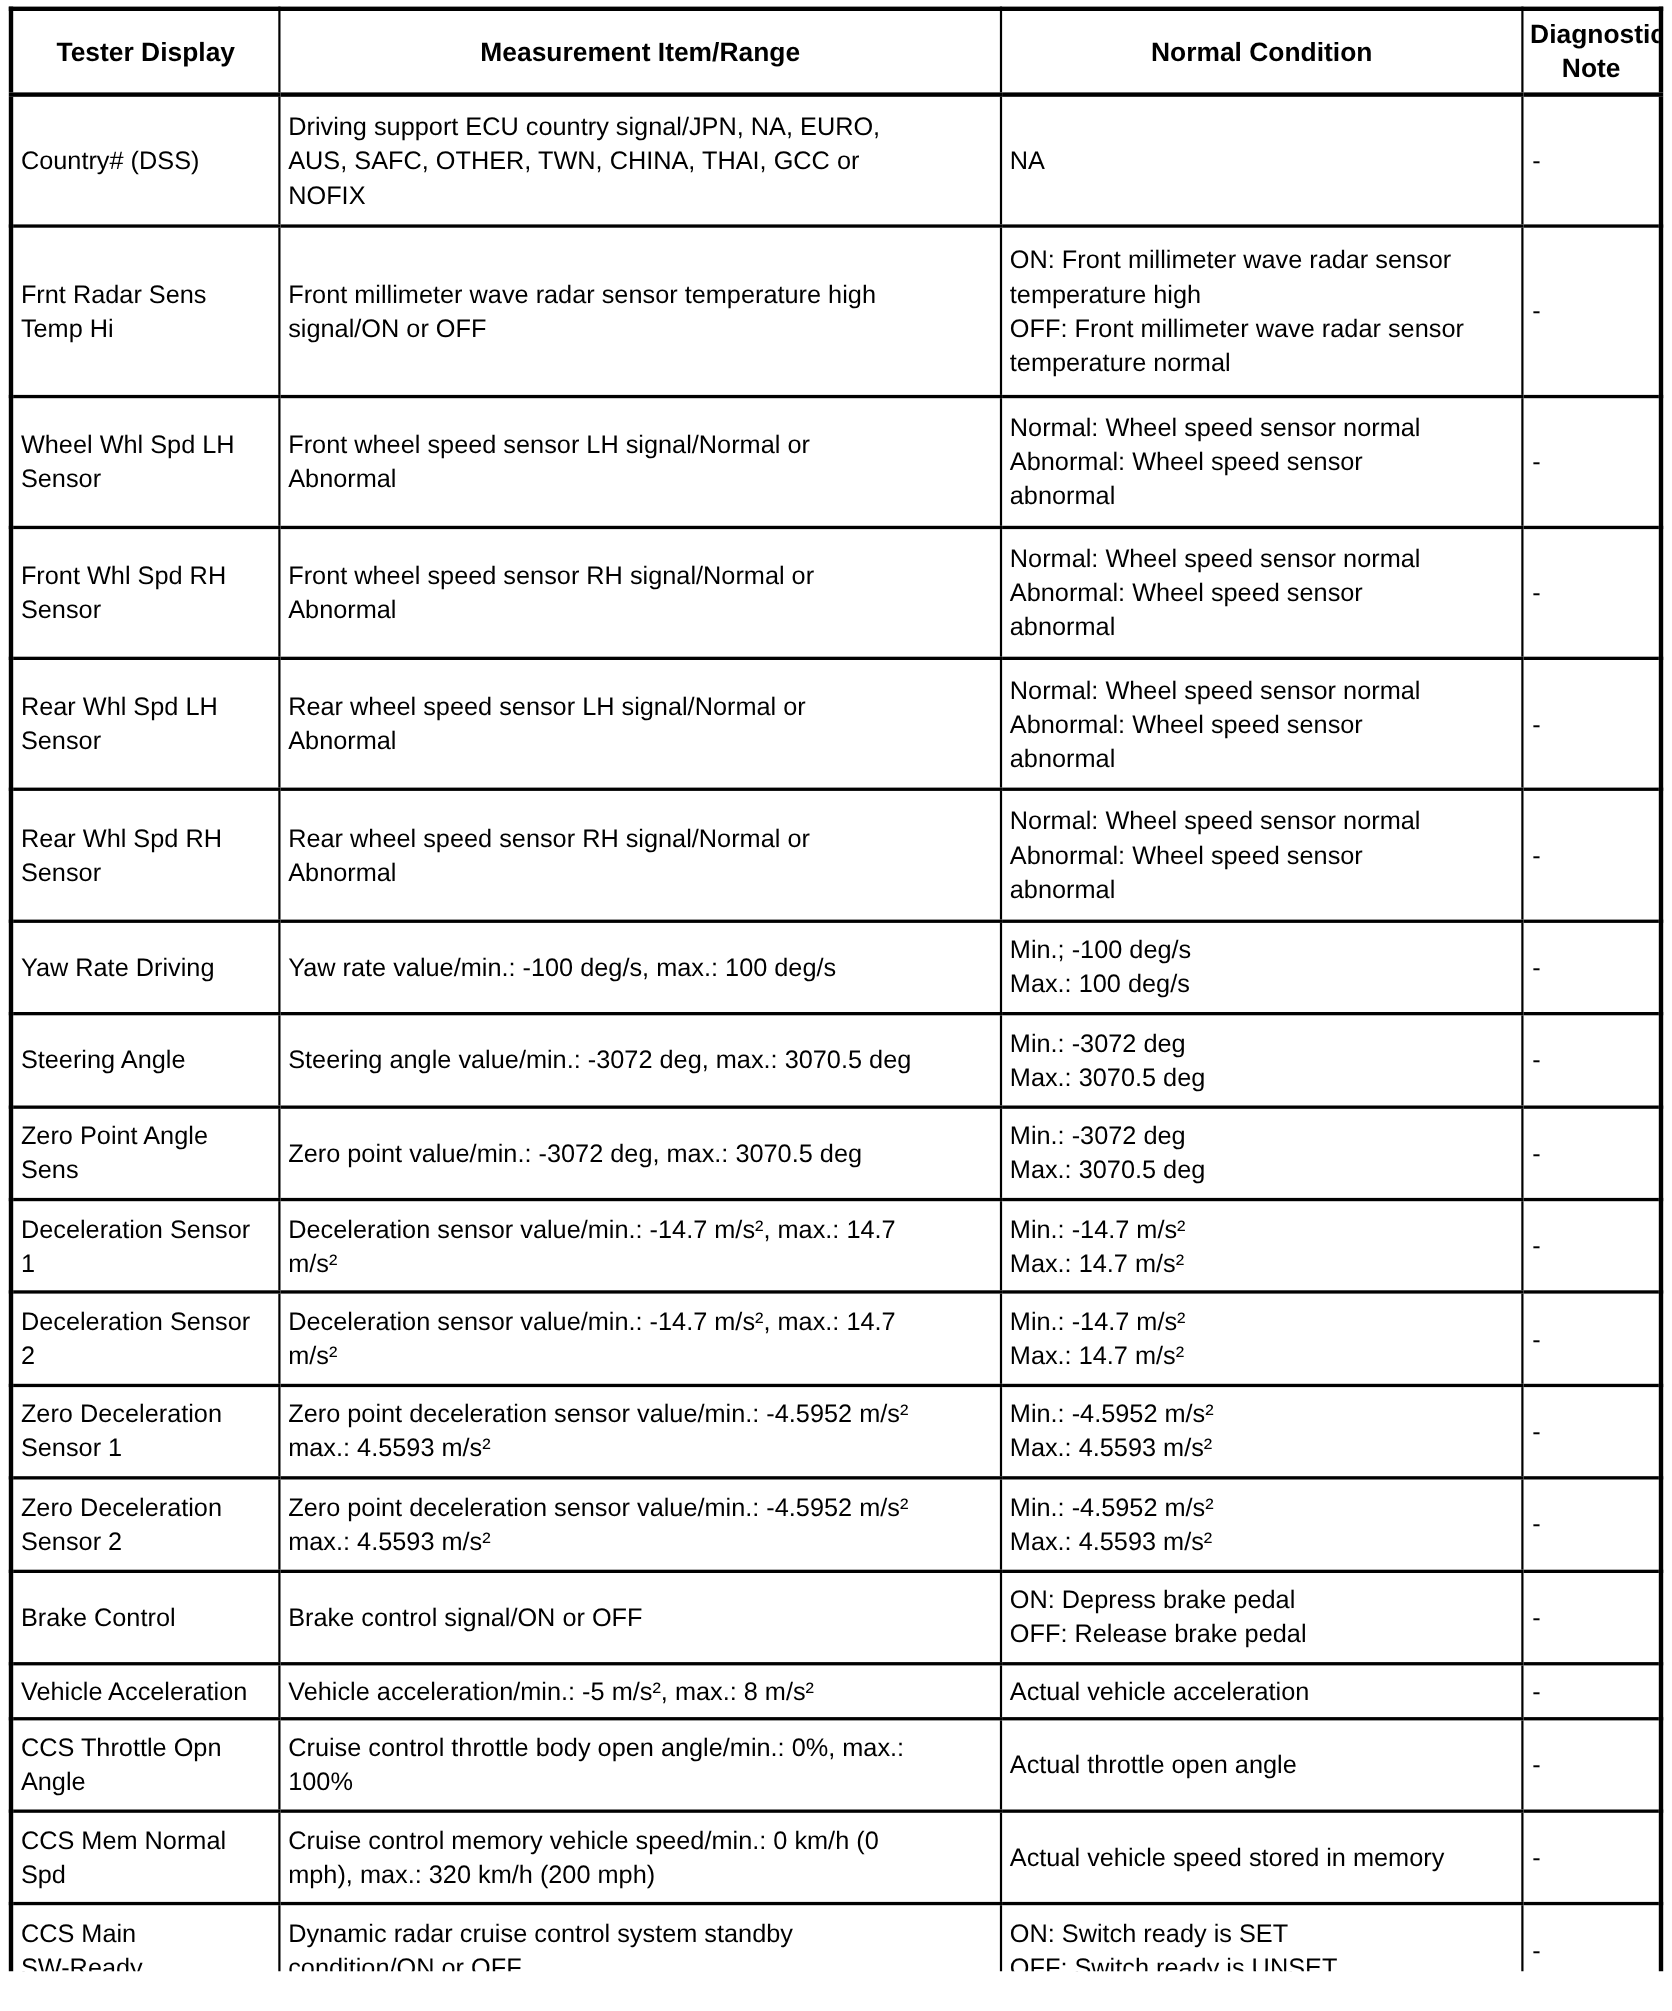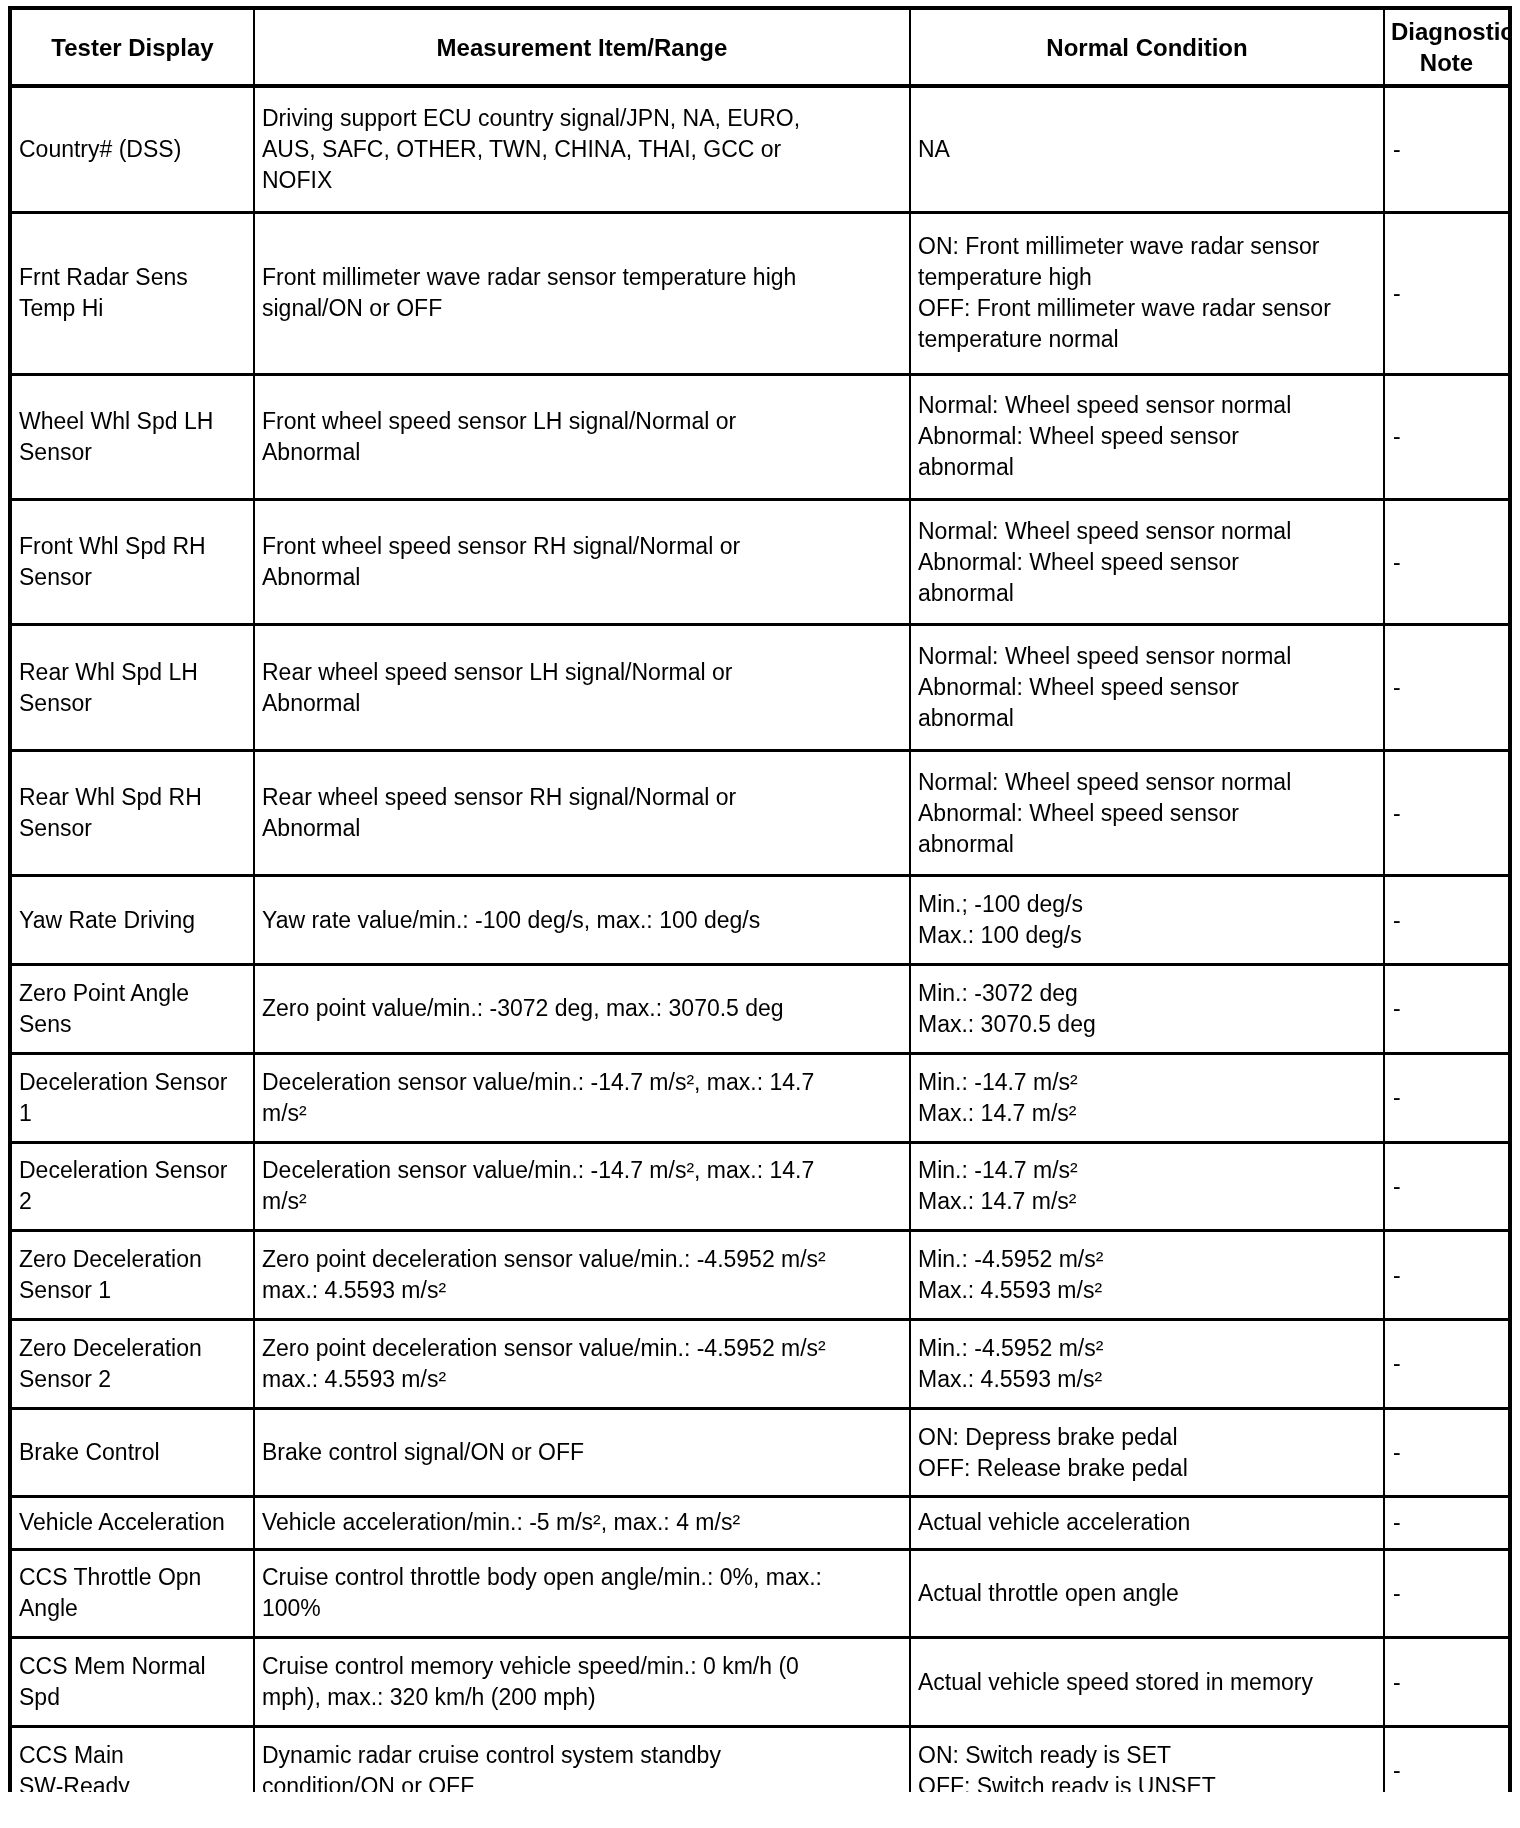--- a/index.html
+++ b/index.html
@@ -139,20 +139,27 @@
     <td class="note-cell">-</td>
   </tr>
         <tr>
     <td class="display-cell">Yaw Rate Driving</td>
     <td class="item-cell">Yaw rate value/min.: -100 deg/s, max.: 100 deg/s</td>
     <td class="condition-cell">Min.; -100 deg/s
 Max.: 100 deg/s</td>
     <td class="note-cell">-</td>
   </tr>
         <tr>
+    <td class="display-cell">Steering Angle</td>
+    <td class="item-cell">Steering angle value/min.: -3072 deg, max.: 3070.5 deg</td>
+    <td class="condition-cell">Min.: -3072 deg
+Max.: 3070.5 deg</td>
+    <td class="note-cell">-</td>
+  </tr>
+        <tr>
     <td class="display-cell">Zero Point Angle
 Sens</td>
     <td class="item-cell">Zero point value/min.: -3072 deg, max.: 3070.5 deg</td>
     <td class="condition-cell">Min.: -3072 deg
 Max.: 3070.5 deg</td>
     <td class="note-cell">-</td>
   </tr>
         <tr>
     <td class="display-cell">Deceleration Sensor
 1</td>
@@ -191,21 +198,21 @@
   </tr>
         <tr>
     <td class="display-cell">Brake Control</td>
     <td class="item-cell">Brake control signal/ON or OFF</td>
     <td class="condition-cell">ON: Depress brake pedal
 OFF: Release brake pedal</td>
     <td class="note-cell">-</td>
   </tr>
         <tr>
     <td class="display-cell">Vehicle Acceleration</td>
-    <td class="item-cell">Vehicle acceleration/min.: -5 m/s², max.: 4 m/s²</td>
+    <td class="item-cell">Vehicle acceleration/min.: -5 m/s², max.: 8 m/s²</td>
     <td class="condition-cell">Actual vehicle acceleration</td>
     <td class="note-cell">-</td>
   </tr>
         <tr>
     <td class="display-cell">CCS Throttle Opn
 Angle</td>
     <td class="item-cell">Cruise control throttle body open angle/min.: 0%, max.:
 100%</td>
     <td class="condition-cell">Actual throttle open angle</td>
     <td class="note-cell">-</td>

